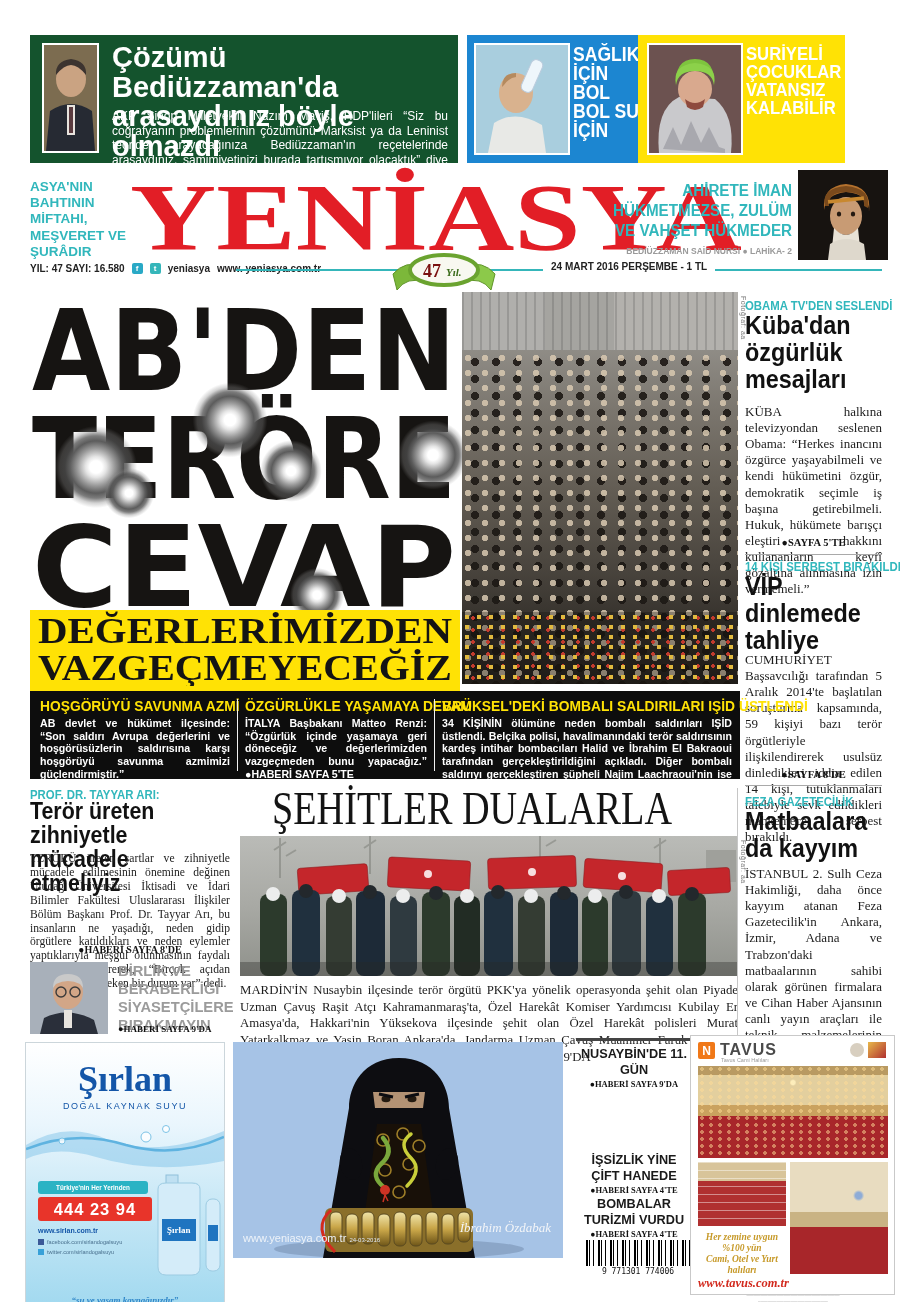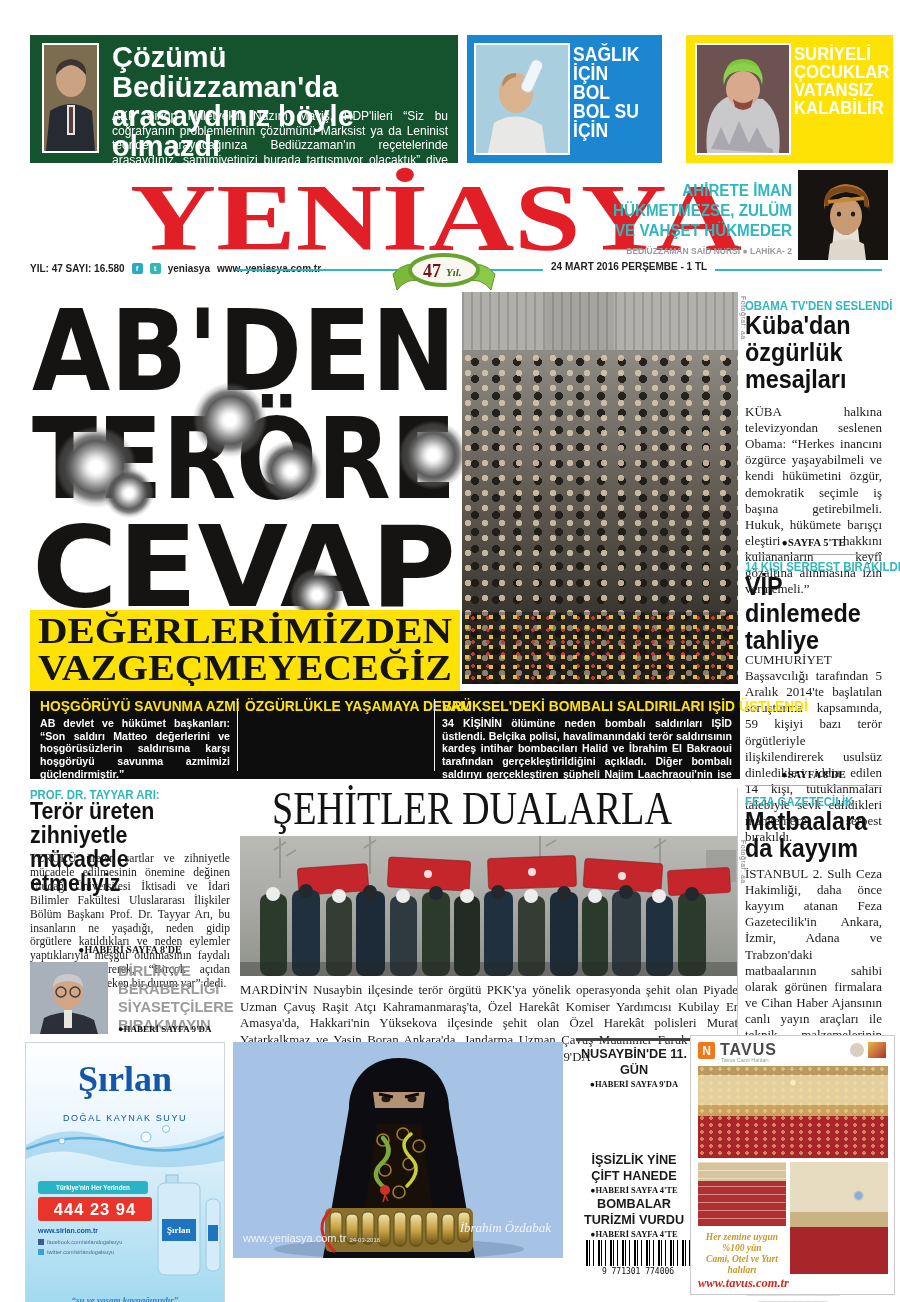--- a/index.html
+++ b/index.html
@@ -3,21 +3,21 @@
 <meta charset="utf-8">
 <style>
   html,body{margin:0;padding:0;background:#e8e8e8;}
   .page{position:relative;width:900px;height:1302px;background:#fff;font-family:"Liberation Sans",sans-serif;overflow:hidden;margin:0 auto;}
   .abs{position:absolute;}
   .just{text-align:justify;}
 
   
   .box-khaki{left:30px;top:35px;width:428px;height:128px;background:#14532d;}
   .box-blue{left:467px;top:35px;width:173px;height:128px;background:#1c86d1;padding-left:22px;}
-  .box-yellow{left:686px;top:35px;width:207px;height:128px;background:#ffe205;}
+  .box-yellow{left:638px;top:35px;width:207px;height:128px;background:#ffe205;}
   .tb-photo{position:absolute;border:2px solid #fff;box-sizing:border-box;overflow:hidden;}
   .tb-head{position:absolute;color:#fff;font-weight:bold;line-height:1.02;}
   .tb-body{position:absolute;color:#fff;font-weight:normal;font-size:12px;line-height:1.22;}
   .tb-big{position:absolute;color:#fff;font-weight:bold;line-height:.98;transform:scaleX(.9);transform-origin:left top;}
   .tb-ref{font-size:7.5px;letter-spacing:0;margin-top:29px;}
 
   
   .slogan-left{left:30px;top:179px;width:110px;font-size:13.5px;font-weight:bold;line-height:1.2;color:#31b7bc;}
   .slogan-right{right:108px;top:181px;width:200px;font-size:16px;font-weight:bold;line-height:1.24;color:#31b7bc;text-align:right;transform:scaleX(.95);transform-origin:right top;}
   .slogan-src{right:108px;top:246px;width:240px;font-size:8.5px;font-weight:bold;color:#9a9a9a;text-align:right;}
@@ -63,21 +63,21 @@
   .brief-t{font-weight:bold;font-size:13.5px;color:#1a1a1a;line-height:1.15;text-align:center;transform:scaleX(.94);transform-origin:center top;}
   .brief-r{font-family:"Liberation Serif",serif;font-weight:bold;font-size:8.5px;color:#111;text-align:center;margin-top:2px;}
   .barcode{position:absolute;left:586px;top:1240px;width:104px;height:26px;
     background:repeating-linear-gradient(90deg,#000 0 2px,#fff 2px 3px,#000 3px 4px,#fff 4px 7px,#000 7px 8px,#fff 8px 12px);}
   .barcode-num{position:absolute;left:575px;top:1267px;width:126px;text-align:center;font-family:"DejaVu Sans Mono",monospace;font-size:8px;color:#111;}
 
   
   .sirlan{left:25px;top:1042px;width:200px;height:272px;border:1px solid #ccd6db;box-sizing:border-box;
     background:linear-gradient(180deg,#ffffff 0,#eaf6fd 30%,#cdeaf7 55%,#9fd8ef 100%);}
   .sirlan-brand{position:absolute;left:0;top:18px;width:100%;text-align:center;font-family:"Liberation Serif",serif;font-weight:bold;font-size:36px;color:#1456a8;line-height:1;}
-  .sirlan-tag{position:absolute;left:0;top:58px;width:100%;text-align:center;font-size:9px;letter-spacing:1.6px;color:#1456a8;margin-top:12px;}
+  .sirlan-tag{position:absolute;left:0;top:58px;width:100%;text-align:center;font-size:9px;letter-spacing:1.6px;color:#1456a8;}
   .sirlan-badge{position:absolute;left:12px;top:138px;width:110px;height:13px;background:#2ab3c4;border-radius:3px;color:#fff;font-size:6.3px;font-weight:bold;display:flex;align-items:center;justify-content:center;}
   .sirlan-phone{position:absolute;left:12px;top:154px;width:114px;height:24px;background:#e8342a;border-radius:3px;color:#fff;font-weight:bold;font-size:16.5px;display:flex;align-items:center;justify-content:center;letter-spacing:1px;}
   .sirlan-web{position:absolute;left:12px;top:184px;font-size:7px;font-weight:bold;color:#1456a8;}
   .sirlan-soc{position:absolute;left:12px;font-size:5.6px;color:#49708e;display:flex;align-items:center;gap:3px;}
   .sirlan-slogan{position:absolute;left:0;bottom:8px;width:100%;text-align:center;font-style:italic;font-weight:bold;font-size:9px;color:#2f86c8;font-family:"Liberation Serif",serif;}
 
   
   .cartoon{left:233px;top:1042px;width:330px;height:216px;background:#a6c3e6;}
   .cartoon-web{position:absolute;left:10px;bottom:14px;color:#eef3f9;font-size:11px;}
   .cartoon-date{font-size:6px;color:#dfe7f2;}
@@ -149,20 +149,21 @@
         <path d="M27 40 q-4 -20 19 -22 q23 2 19 22 q-2 -14 -19 -14 q-17 0 -19 14" fill="#8cd14a"></path>
         <path d="M36 54 q10 8 20 0 l-2 8 q-8 6 -16 0 Z" fill="#8e4a3e"></path>
       </svg>
     </div>
     <div class="tb-big" style="left:108px;top:10px;font-size:18.5px;">
       <span style="display:block;width:100px;">SURİYELİ ÇOCUKLAR VATANSIZ KALABİLİR</span>
     </div>
     <div class="tb-ref abs" style="left:108px;top:108px;color:#fff;font-weight:bold;">●HABERİ SAYFA 3'TE</div>
   </div>
 
+  <div class="abs slogan-left">ASYA'NIN BAHTININ MİFTAHI, MEŞVERET VE ŞURÂDIR</div>
 
   <svg class="abs" style="left:125px;top:166px;" width="625" height="100" viewBox="0 0 625 100">
     <text x="5" y="84" textLength="612" lengthAdjust="spacingAndGlyphs" font-family="Liberation Serif, serif" font-weight="bold" font-size="96" fill="#e21e26">YENİASYA</text>
   </svg>
 
   <div class="abs slogan-right">AHİRETE İMAN HÜKMETMEZSE, ZULÜM VE VAHŞET HÜKMEDER</div>
   <div class="abs slogan-src">BEDİÜZZAMAN SAİD NURSİ ● LAHİKA- 2</div>
 
   <div class="abs" style="left:798px;top:170px;width:90px;height:90px;background:#16120e;overflow:hidden;">
     <svg width="90" height="90" viewBox="0 0 90 90">
@@ -236,23 +237,24 @@
   <div class="abs body-serif" style="left:745px;top:652px;width:137px;">CUMHURİYET Başsavcılığı tarafından 5 Aralık 2014'te başlatılan soruşturma kapsamında, 59 kişiyi bazı terör örgütleriyle ilişkilendirerek usulsüz dinledikleri iddia edilen 14 kişi, tutuklanmaları talebiyle sevk edildikleri mahkemece serbest bırakıldı.</div>
   <div class="abs refline" style="left:745px;top:769px;width:137px;text-align:center;">●SAYFA 8'DE</div>
   <div class="hdiv" style="left:745px;top:785px;width:137px;"></div>
 
   <div class="abs kicker" style="left:745px;top:795px;">FEZA GAZETECİLİK</div>
   <div class="abs rc-head" style="left:745px;top:808px;width:148px;">Matbaalara da kayyım</div>
   <div class="abs body-serif" style="left:745px;top:866px;width:137px;">İSTANBUL 2. Sulh Ceza Hakimliği, daha önce kayyım atanan Feza Gazetecilik'in Ankara, İzmir, Adana ve Trabzon'daki matbaalarının sahibi olarak görünen firmalara ve Cihan Haber Ajansının canlı yayın araçları ile teknik malzemelerinin verildiği FİA şirketine Tahsin Kaplan, Metin İlhanlı ve Sezai Şengönül'ü kayyım olarak atadı. ●SAYFA 8'DE</div>
 
   <div class="abs black-strip">
     <div class="bs-title" style="left:10px;top:6px;">HOŞGÖRÜYÜ SAVUNMA AZMİ</div>
-    <div class="bs-body" style="left:10px;top:26px;width:190px;">AB devlet ve hükümet başkanları: “Son saldırı Matteo değerlerini ve hoşgörüsüzlerin saldırısına karşı hoşgörüyü savunma azmimizi güçlendirmiştir.”</div>
+    <div class="bs-body" style="left:10px;top:26px;width:190px;">AB devlet ve hükümet ilçesinde: “Son saldırı Avrupa değerlerini ve hoşgörüsüzlerin saldırısına karşı hoşgörüyü savunma azmimizi güçlendirmiştir.”</div>
     <div class="bs-div" style="left:207px;"></div>
     <div class="bs-title" style="left:215px;top:6px;">ÖZGÜRLÜKLE YAŞAMAYA DEVAM</div>
+    <div class="bs-body" style="left:215px;top:26px;width:182px;">İTALYA Başbakanı Matteo Renzi: “Özgürlük içinde yaşamaya geri döneceğiz ve değerlerimizden vazgeçmeden bunu yapacağız.” ●HABERİ SAYFA 5'TE</div>
     <div class="bs-div" style="left:404px;"></div>
     <div class="bs-title" style="left:412px;top:6px;">BRÜKSEL'DEKİ BOMBALI SALDIRILARI IŞİD ÜSTLENDİ</div>
     <div class="bs-body" style="left:412px;top:26px;width:290px;">34 KİŞİNİN ölümüne neden bombalı saldırıları IŞİD üstlendi. Belçika polisi, havalimanındaki terör saldırısının kardeş intihar bombacıları Halid ve İbrahim El Bakraoui tarafından gerçekleştirildiğini açıkladı. Diğer bombalı saldırıyı gerçekleştiren şüpheli Najim Laachraoui'nin ise yakalandığı bildirildi. ●5'TE</div>
   </div>
 
   <div class="abs kicker" style="left:30px;top:788px;">PROF. DR. TAYYAR ARI:</div>
   <div class="abs" style="left:30px;top:800px;width:205px;font-weight:bold;font-size:23px;line-height:1.04;color:#111;transform:scaleX(.93);transform-origin:left top;">Terör üreten zihniyetle mücadele etmeliyiz</div>
   <div class="abs body-serif" style="left:30px;top:852px;width:200px;font-size:11.6px;line-height:1.2;">TERÖRÜ üreten şartlar ve zihniyetle mücadele edilmesinin önemine değinen Uludağ Üniversitesi İktisadi ve İdari Bilimler Fakültesi Uluslararası İlişkiler Bölüm Başkanı Prof. Dr. Tayyar Arı, bu insanların ne yaşadığı, neden gidip örgütlere katıldıkları ve neden eylemler yaptıklarıyla meşgul olunmasının faydalı olacağını bildirerek, “Birçok açıdan düşünmemiz gereken bir durum var” dedi.</div>
   <div class="abs refline" style="left:30px;top:944px;width:200px;text-align:center;font-size:10px;">●HABERİ SAYFA 8'DE</div>
 

